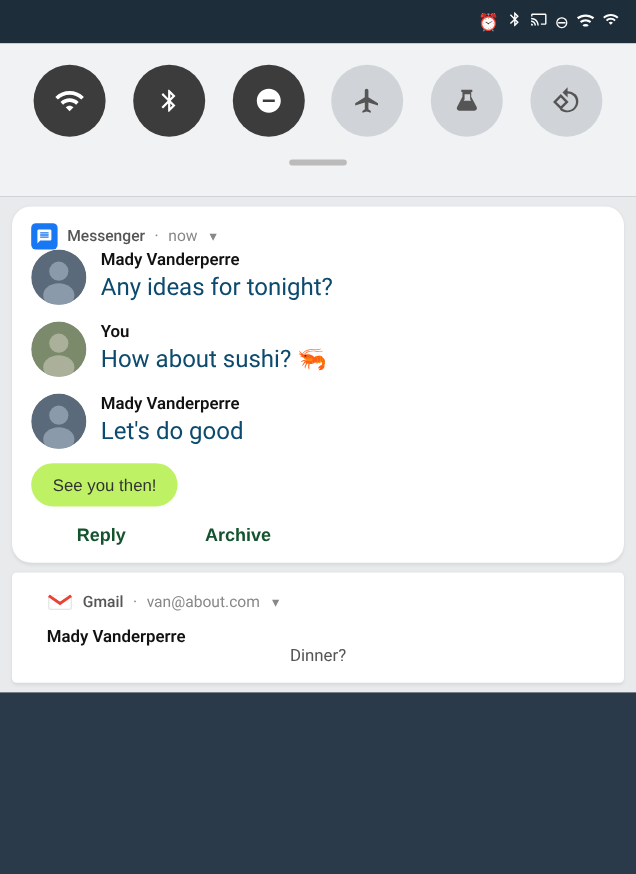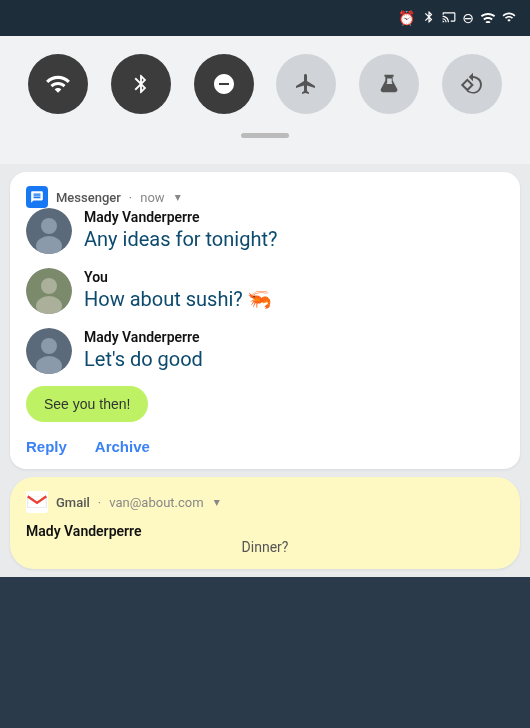--- a/index.html
+++ b/index.html
@@ -194,30 +194,31 @@
     .notif-actions {
       display: flex;
       gap: 28px;
     }
 
     .notif-action-btn {
       background: none;
       border: none;
       font-size: 15px;
       font-weight: 600;
-      color: #3b82f6;
+      color: #14532d;
       cursor: pointer;
       padding: 0;
+      margin-left: 38px;
     }
 
     
     .gmail-card {
-      background: #fef9c3;
-      border-radius: 24px;
-      padding: 14px 16px;
+      background: #ffffff;
+      border-radius: 4px;
+      padding: 14px 29px;
       box-shadow: 0 1px 3px rgba(0,0,0,0.08);
     }
 
     .gmail-header {
       display: flex;
       align-items: center;
       gap: 8px;
       margin-bottom: 10px;
     }
 

